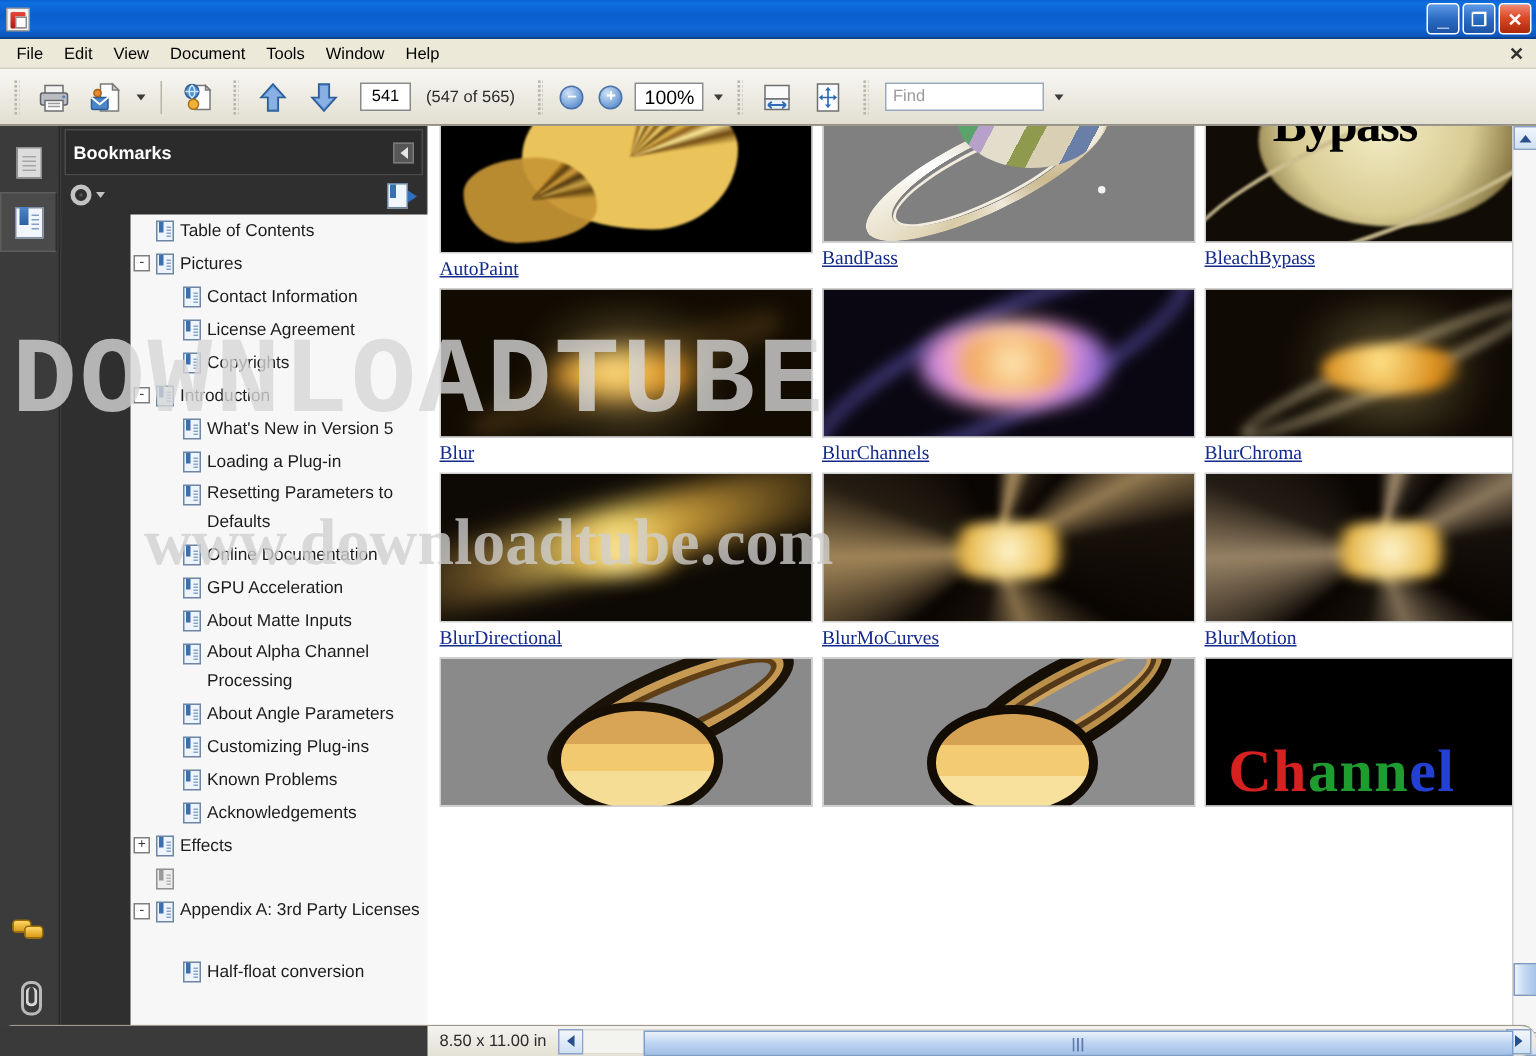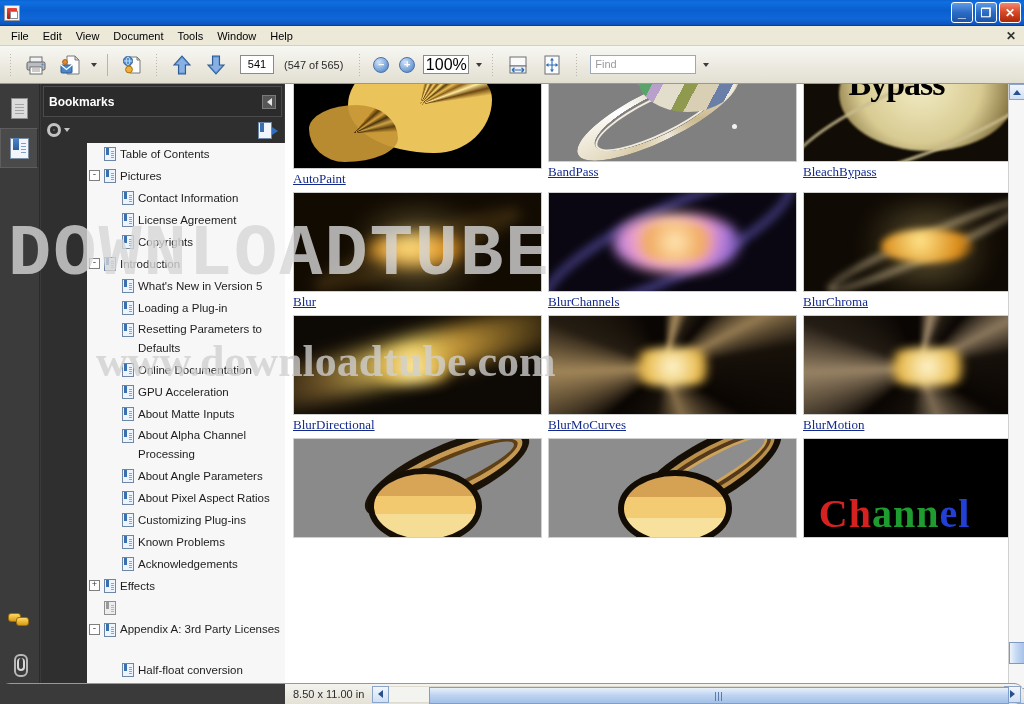--- a/index.html
+++ b/index.html
@@ -78,21 +78,21 @@
   .sep { width: 1px; height: 22px; background: #b9b5a6; margin: 0 4px; }
   .caret { width: 0; height: 0; border-left: 3.5px solid transparent; border-right: 3.5px solid transparent;
     border-top: 4px solid #3b3b3b; margin-left: 1px; cursor: pointer; }
   #pagebox {
     width: 34px; height: 19px; border: 1px solid #8a8a8a; background: #fff;
     font-size: 11px; text-align: center; line-height: 17px; margin: 0 4px; color:#000;
   }
   #pagecount { font-size: 11px; color: #2b2b2b; white-space: nowrap; margin-right: 6px; }
   #zoombox {
     width: 46px; height: 19px; border: 1px solid #8a8a8a; background: #fff;
-    font-size: 16px; text-align: center; line-height: 17px; color:#000;
+    font-size: 13px; text-align: center; line-height: 17px; color:#000;
   }
   #findbox {
     width: 106px; height: 19px; border: 1px solid #9aa9bb; background: #fff;
     font-size: 11px; line-height: 17px; padding-left: 4px; color: #9b9b9b;
     margin-left: 2px;
   }
   .circbtn { width: 16px; height: 16px; border-radius: 50%;
     background: radial-gradient(circle at 35% 30%, #cfe2f7, #6c9ad4 70%, #3f6ca8);
     border: 1px solid #4a72a8; position: relative; cursor: pointer; margin: 0 2px; }
   .circbtn .pm { position: absolute; inset: 0; color: #fff; font-size: 11px; font-weight: bold;
@@ -451,25 +451,20 @@
             <span class="bmlabel">About Alpha Channel Processing</span>
           </div>
           <div class="bm-row">
             <span class="spacer" style="width: 30px;"></span>
             <span class="bmico"></span>
             <span class="bmlabel">About Angle Parameters</span>
           </div>
           <div class="bm-row">
             <span class="spacer" style="width: 30px;"></span>
             <span class="bmico"></span>
-            <span class="bmlabel">About Pixel Aspect Ratios</span>
-          </div>
-          <div class="bm-row">
-            <span class="spacer" style="width: 30px;"></span>
-            <span class="bmico"></span>
             <span class="bmlabel">Customizing Plug-ins</span>
           </div>
           <div class="bm-row">
             <span class="spacer" style="width: 30px;"></span>
             <span class="bmico"></span>
             <span class="bmlabel">Known Problems</span>
           </div>
           <div class="bm-row">
             <span class="spacer" style="width: 30px;"></span>
             <span class="bmico"></span>

